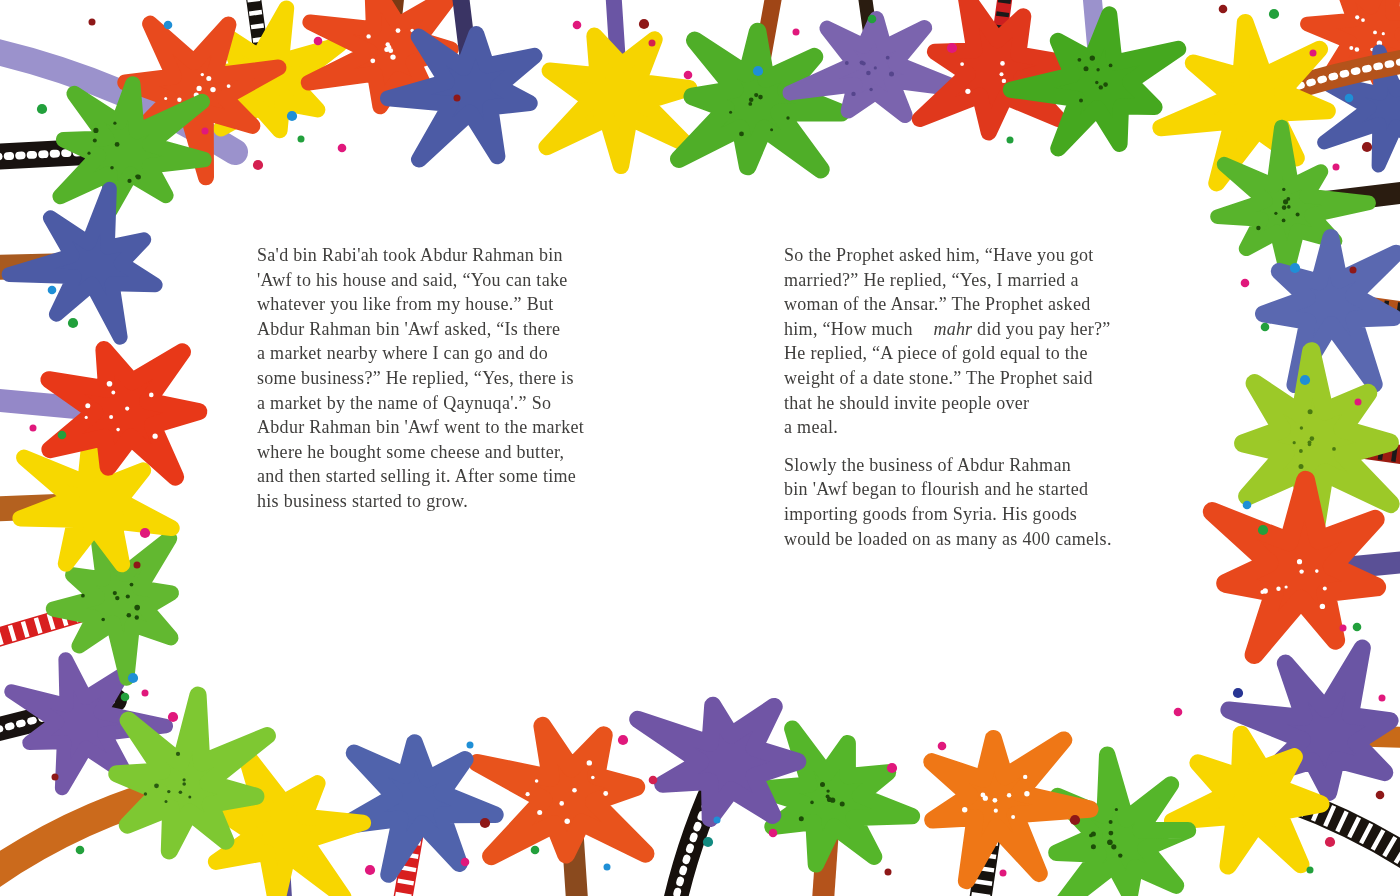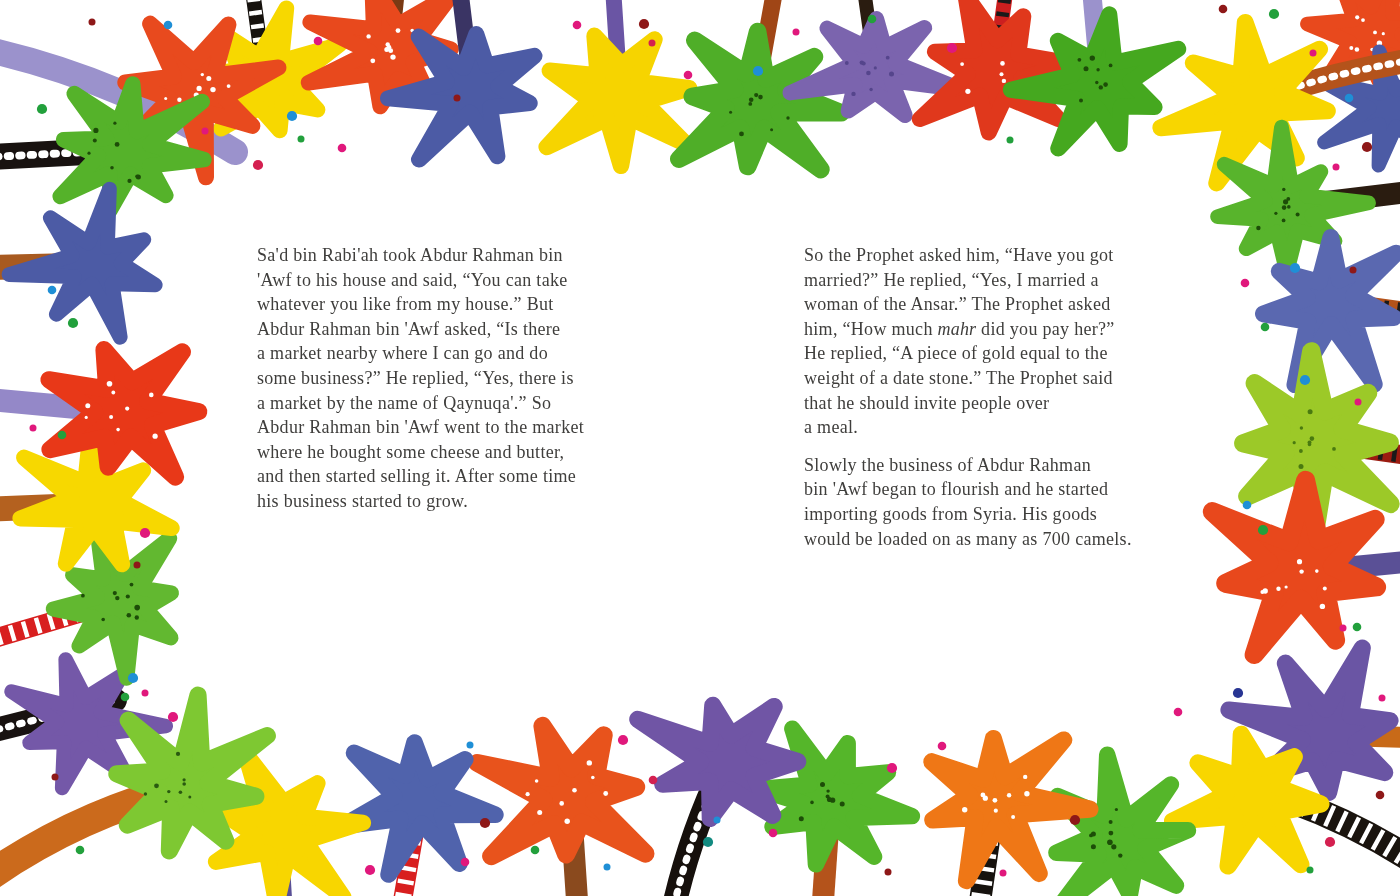--- a/index.html
+++ b/index.html
@@ -8,23 +8,23 @@
     background:#ffffff;
     font-family:"Liberation Serif","DejaVu Serif",serif;
   }
   #spread{position:absolute;inset:0;}
   #border-art{position:absolute;left:0;top:0;z-index:0;}
   .text-col{
     position:absolute;z-index:1;color:#3f3e3c;
     font-size:18px;line-height:24.6px;letter-spacing:0.3px;
   }
   #left-col{left:257px;top:243px;}
-  #right-col{left:804px;top:243px;}
+  #right-col{left:784px;top:243px;}
   .text-col p{margin:0 0 13px 0;white-space:pre;}
-  .text-col i{letter-spacing:0.2px;}
+  .text-col i{letter-spacing:0.2px;margin-left:16px;}
   .pbuh{vertical-align:-1px;}
 </style>
 </head>
 <body>
 
 <div id="spread">
 
   <svg id="border-art" width="1400" height="896" viewBox="0 0 1400 896">
       <g>
         <path d="M-20 48 Q116.6 77.8 235 152" fill="none" stroke="#9b92cc" stroke-width="26" stroke-linecap="round"></path>
@@ -422,16 +422,16 @@
 married?” He replied, “Yes, I married a
 woman of the Ansar.” The Prophet asked
 him, “How much <i>mahr</i> did you pay her?”
 He replied, “A piece of gold equal to the
 weight of a date stone.” The Prophet said
 that he should invite people over
 a meal.</p>
     <p>Slowly the business of Abdur Rahman
 bin 'Awf began to flourish and he started
 importing goods from Syria. His goods
-would be loaded on as many as 700 camels.</p>
+would be loaded on as many as 400 camels.</p>
   </div>
 
 </div>
 
 </body></html>

